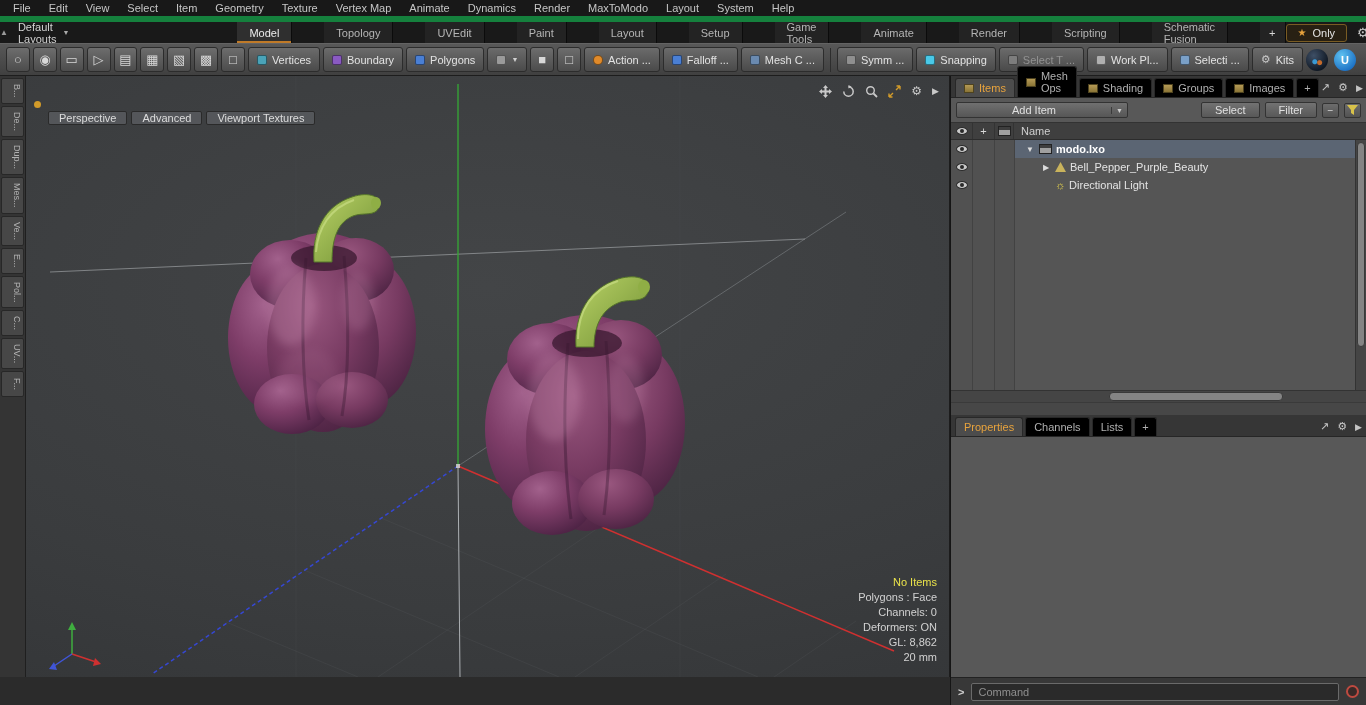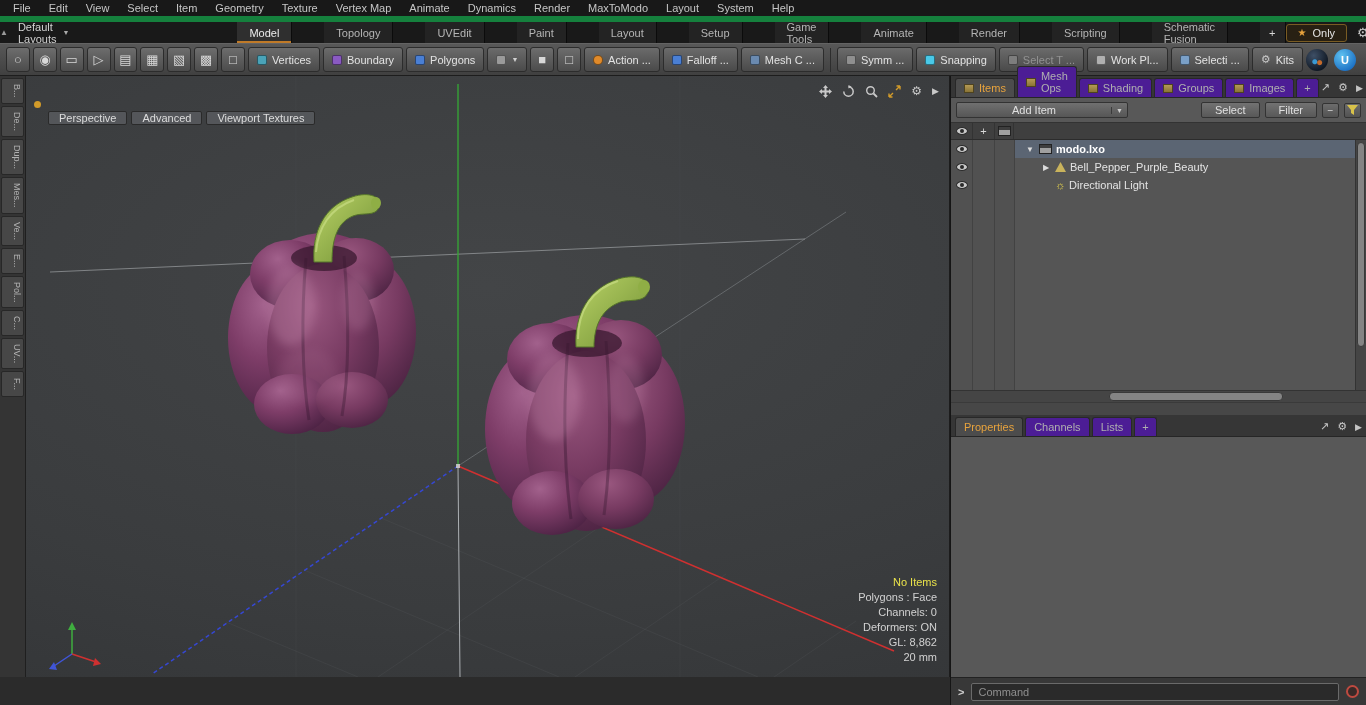--- a/index.html
+++ b/index.html
@@ -68,21 +68,21 @@
   .vp-stats .warn{color:#e9e24a;}
 
   
   .statusbar{position:absolute;left:0;bottom:0;width:950px;height:28px;background:linear-gradient(#8c8c8c,#6f6f6f);
              border-top:1px solid #4a4a4a;display:flex;align-items:center;padding-left:34px;gap:18px;color:#1b1b1b;}
 
   
   .rightpanel{position:absolute;top:76px;left:950px;right:0;bottom:0;background:#4c4c4c;border-left:1px solid #151515;
               display:flex;flex-direction:column;}
   .rp-tabs{height:22px;background:#363636;display:flex;align-items:flex-end;padding:0 4px;gap:2px;border-bottom:1px solid #262626;}
-  .rp-tab{display:flex;align-items:center;gap:5px;padding:3px 8px;color:#b0b0b0;background:#4c1d95;
+  .rp-tab{display:flex;align-items:center;gap:5px;padding:3px 8px;color:#b0b0b0;background:#000000;
           border:1px solid #282828;border-bottom:none;border-radius:3px 3px 0 0;}
   .rp-tab.active{color:#e8a33d;background:#4c4c4c;}
   .rp-tab.plus{padding:3px 7px;}
   .mini-ic{width:10px;height:9px;background:linear-gradient(#b59a55,#8a7436);border:1px solid #4e431f;flex:0 0 auto;}
   .rp-rowicons{margin-left:auto;display:flex;align-items:center;gap:8px;padding-bottom:3px;color:#c4c4c4;}
   .rp-rowicons .pl{font-size:9px;}
 
   .rp-toolbar{height:21px;background:#585858;display:flex;align-items:center;gap:5px;padding:12px 5px;border-bottom:1px solid #333;}
   .add-item{width:172px;height:16px;background:linear-gradient(#707070,#565656);border:1px solid #333;border-radius:2px;
             display:flex;align-items:center;color:#e0e0e0;}
@@ -450,20 +450,21 @@
     </div>
 
     <div class="rp-header">
       <span class="hc c1">
         <span class="eye"></span>
       </span>
       <span class="hc c2">+</span>
       <span class="hc c3">
         <span class="icon-scene"></span>
       </span>
+      <span class="hc name">Name</span>
     </div>
 
     <div class="rp-tree">
       <div class="tree-rows">
 
         <div class="tree-row selected">
           <span class="g c1">
               <span class="eye"></span>
             </span>
           <span class="g c2"></span>

